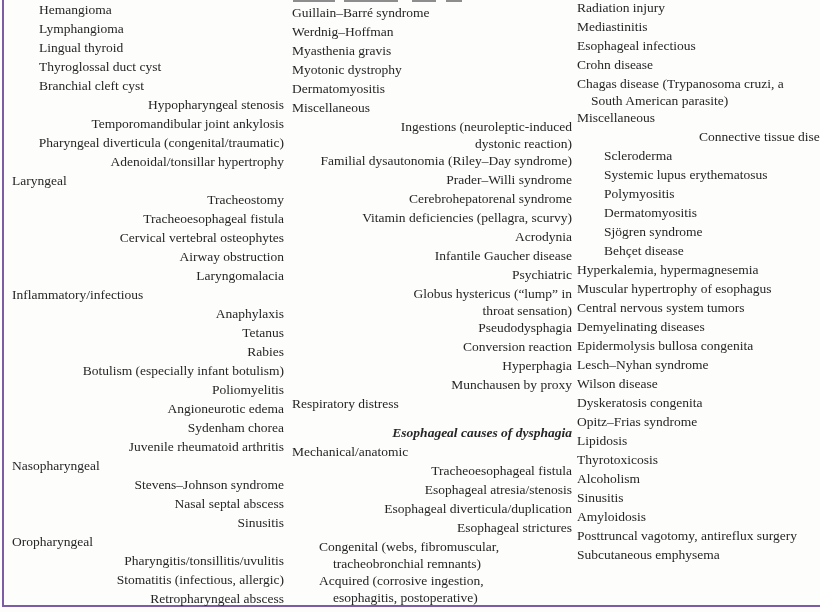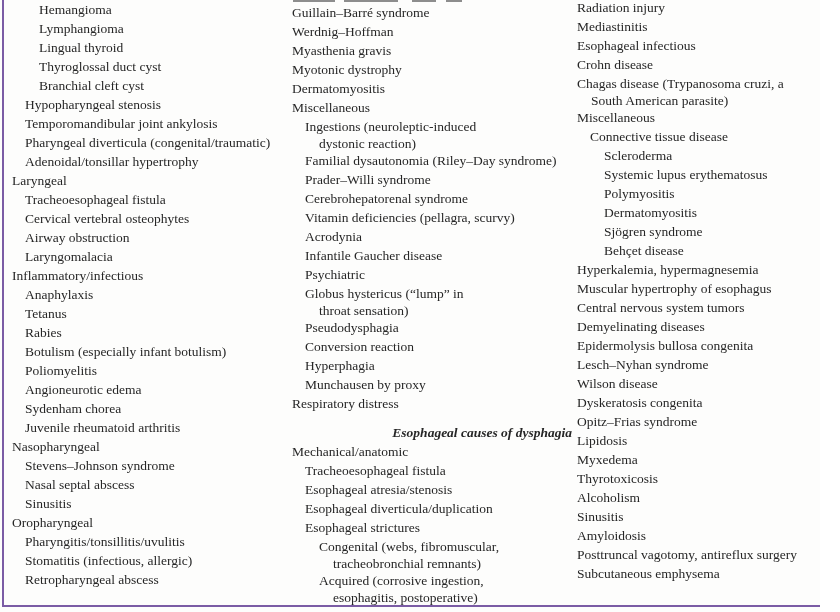--- a/index.html
+++ b/index.html
@@ -17,21 +17,21 @@
   .border-left  { left: 2px;   top: 0;     width: 2px;   height: 607px; }
   .border-right { left: 830px; top: 0;     width: 2px;   height: 607px; }
   .border-bottom{ left: 2px;   top: 605px; width: 830px; height: 2px; }
 
   .col { position: absolute; }
   .col-1 { left: 12px;  top: 0;    width: 272px; }
   .col-2 { left: 292px; top: 3px;  width: 280px; }
   .col-3 { left: 577px; top: -2px; width: 260px; }
 
   .item { line-height: 19px; white-space: nowrap; }
-  .lvl1 { padding-left: 13px; }
+  .lvl1 { padding-left: 13px; text-align: right; }
   .lvl2 { padding-left: 27px; }
   .wrap { display: block; line-height: 15px; padding-left: 14px; white-space: nowrap; }
   .heading { font-weight: bold; font-style: italic; text-align: right; }
   .gap { margin-top: 10px; }
 
   .fragment { position: absolute; left: 293px; top: 0; height: 2px; }
   .fragment span {
     display: inline-block; height: 2px; background: #8d8d8d;
     vertical-align: top;
   }
@@ -56,20 +56,21 @@
       <div class="item lvl2">Hemangioma</div>
       <div class="item lvl2">Lymphangioma</div>
       <div class="item lvl2">Lingual thyroid</div>
       <div class="item lvl2">Thyroglossal duct cyst</div>
       <div class="item lvl2">Branchial cleft cyst</div>
       <div class="item lvl1">Hypopharyngeal stenosis</div>
       <div class="item lvl1">Temporomandibular joint ankylosis</div>
       <div class="item lvl1">Pharyngeal diverticula (congenital/traumatic)</div>
       <div class="item lvl1">Adenoidal/tonsillar hypertrophy</div>
       <div class="item lvl0">Laryngeal</div>
+      <div class="item lvl1">Tracheostomy</div>
       <div class="item lvl1">Tracheoesophageal fistula</div>
       <div class="item lvl1">Cervical vertebral osteophytes</div>
       <div class="item lvl1">Airway obstruction</div>
       <div class="item lvl1">Laryngomalacia</div>
       <div class="item lvl0">Inflammatory/infectious</div>
       <div class="item lvl1">Anaphylaxis</div>
       <div class="item lvl1">Tetanus</div>
       <div class="item lvl1">Rabies</div>
       <div class="item lvl1">Botulism (especially infant botulism)</div>
       <div class="item lvl1">Poliomyelitis</div>
@@ -132,21 +133,20 @@
       <div class="item lvl0">Hyperkalemia, hypermagnesemia</div>
       <div class="item lvl0">Muscular hypertrophy of esophagus</div>
       <div class="item lvl0">Central nervous system tumors</div>
       <div class="item lvl0">Demyelinating diseases</div>
       <div class="item lvl0">Epidermolysis bullosa congenita</div>
       <div class="item lvl0">Lesch–Nyhan syndrome</div>
       <div class="item lvl0">Wilson disease</div>
       <div class="item lvl0">Dyskeratosis congenita</div>
       <div class="item lvl0">Opitz–Frias syndrome</div>
       <div class="item lvl0">Lipidosis</div>
-      <div class="item lvl0">Myxedema</div>
       <div class="item lvl0">Thyrotoxicosis</div>
       <div class="item lvl0">Alcoholism</div>
       <div class="item lvl0">Sinusitis</div>
       <div class="item lvl0">Amyloidosis</div>
       <div class="item lvl0">Posttruncal vagotomy, antireflux surgery</div>
       <div class="item lvl0">Subcutaneous emphysema</div>
     </div>
 </div>
 
 </body></html>

